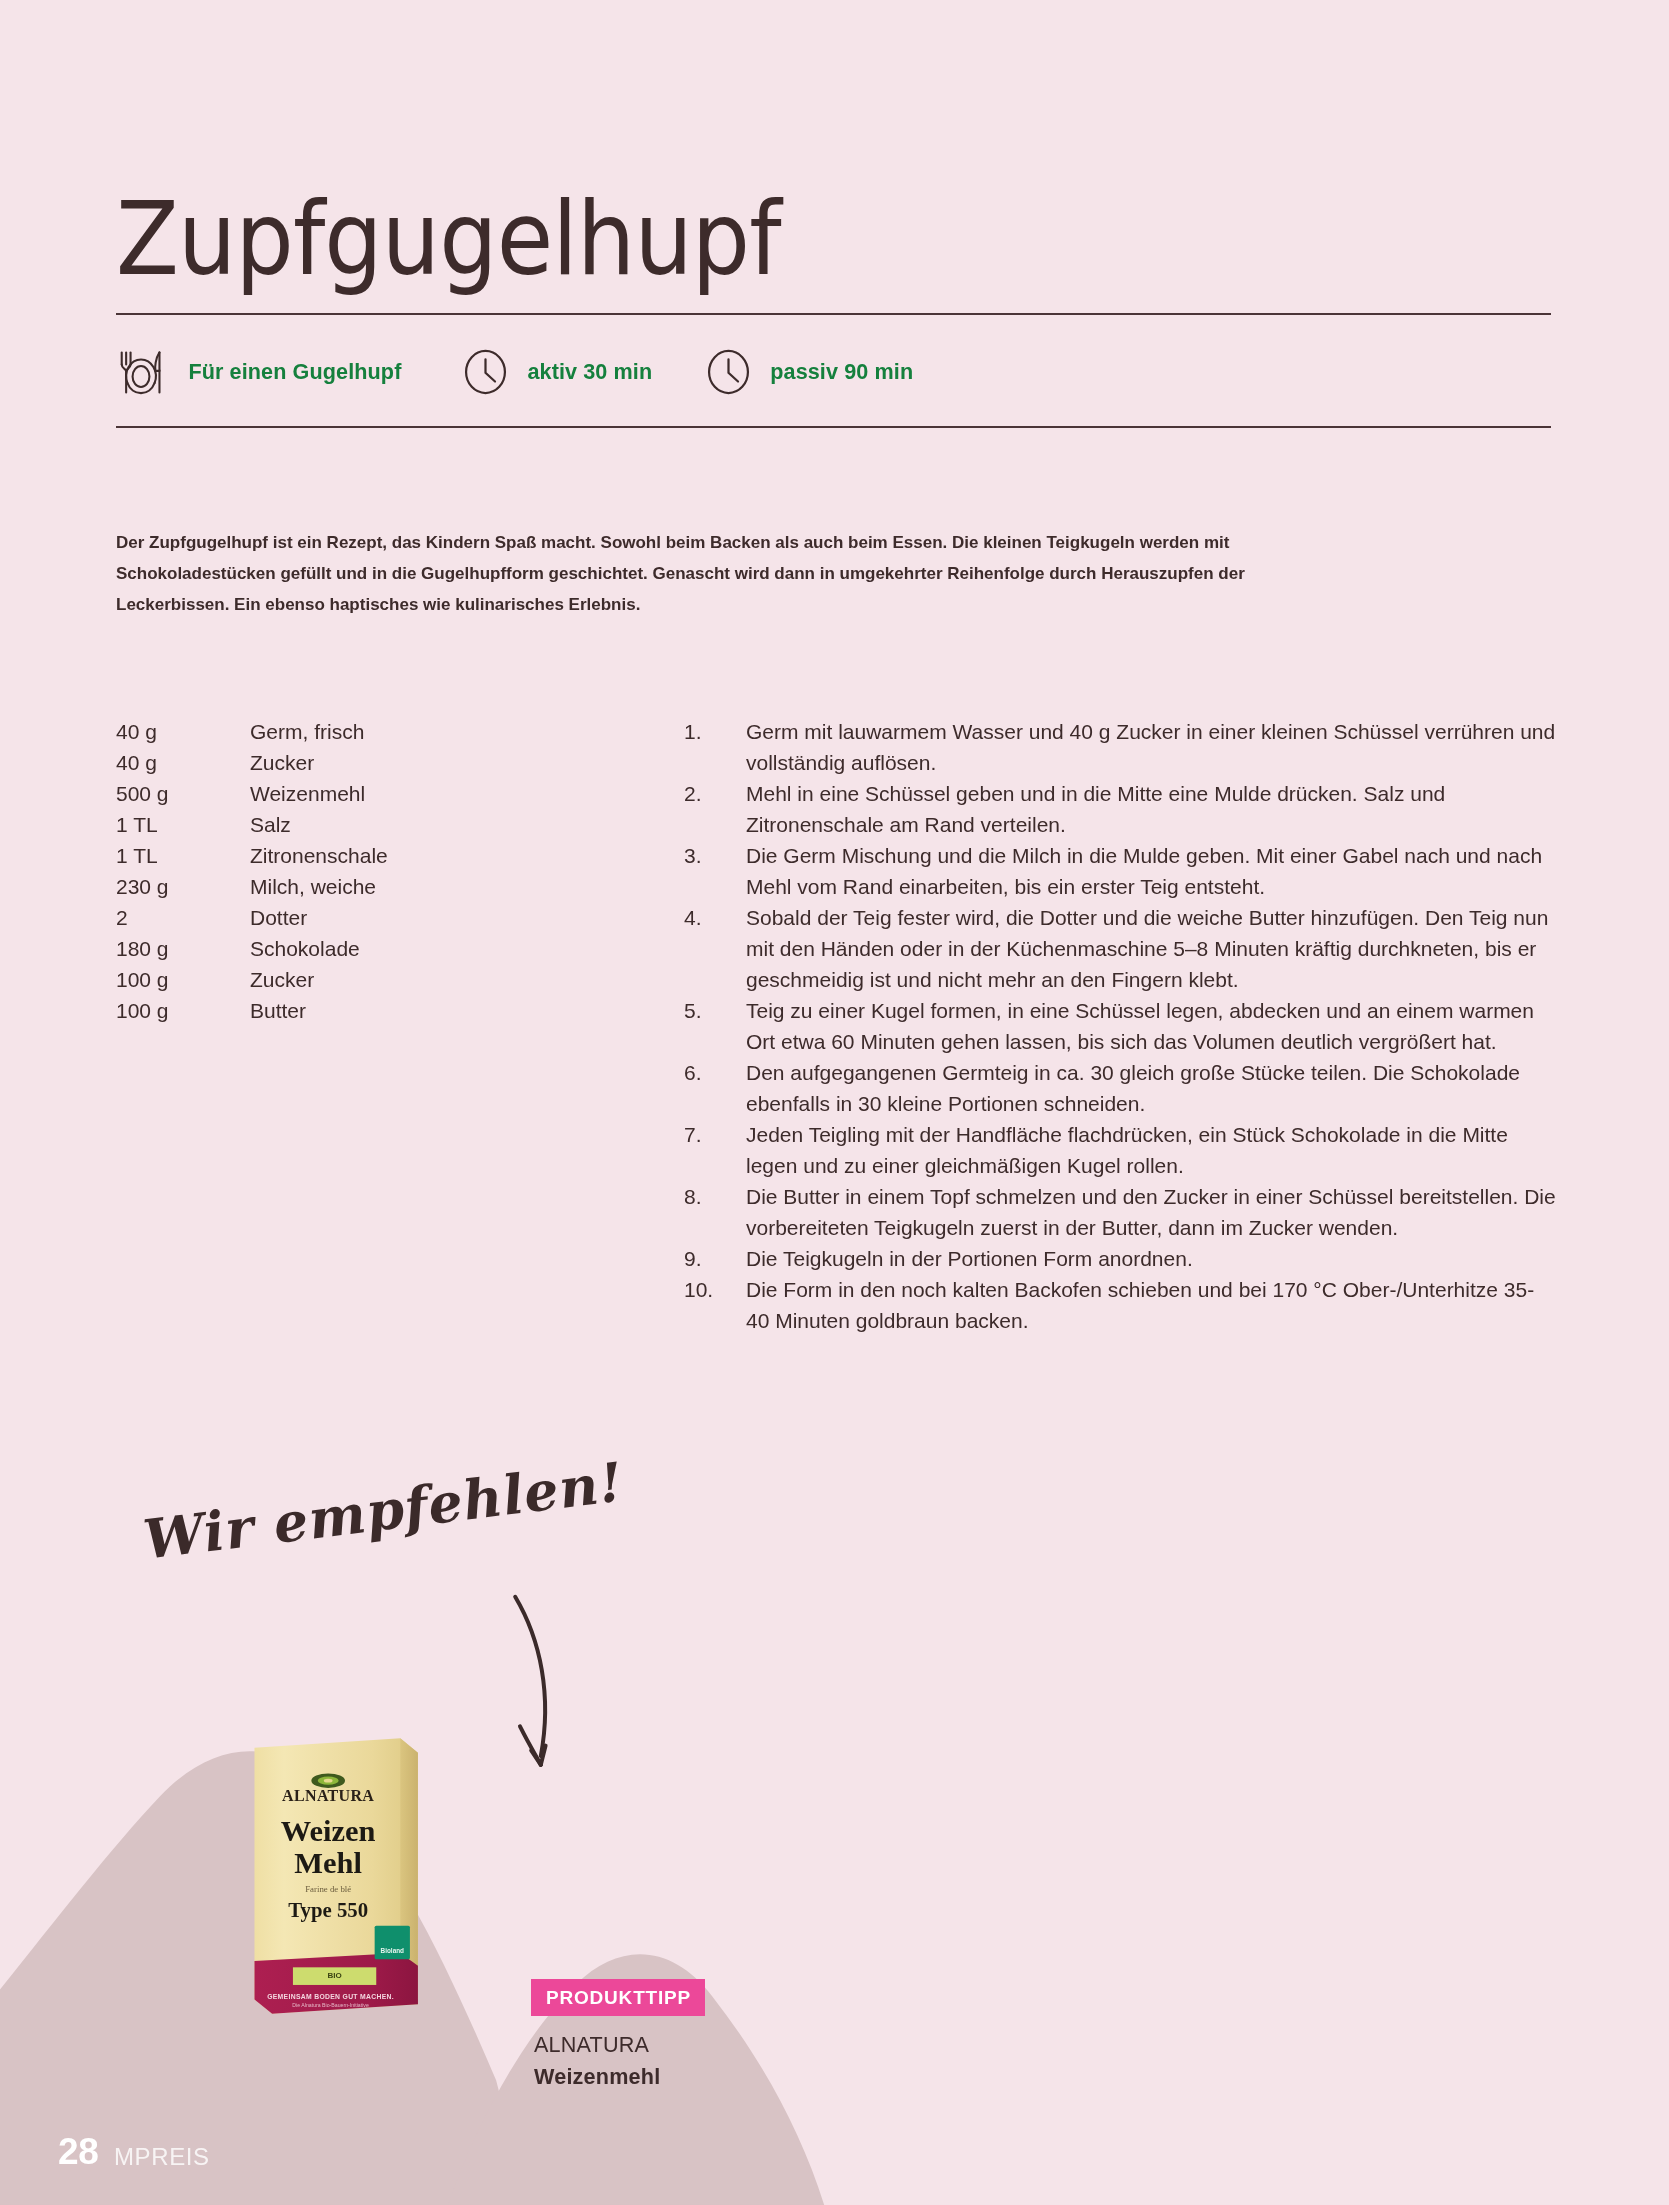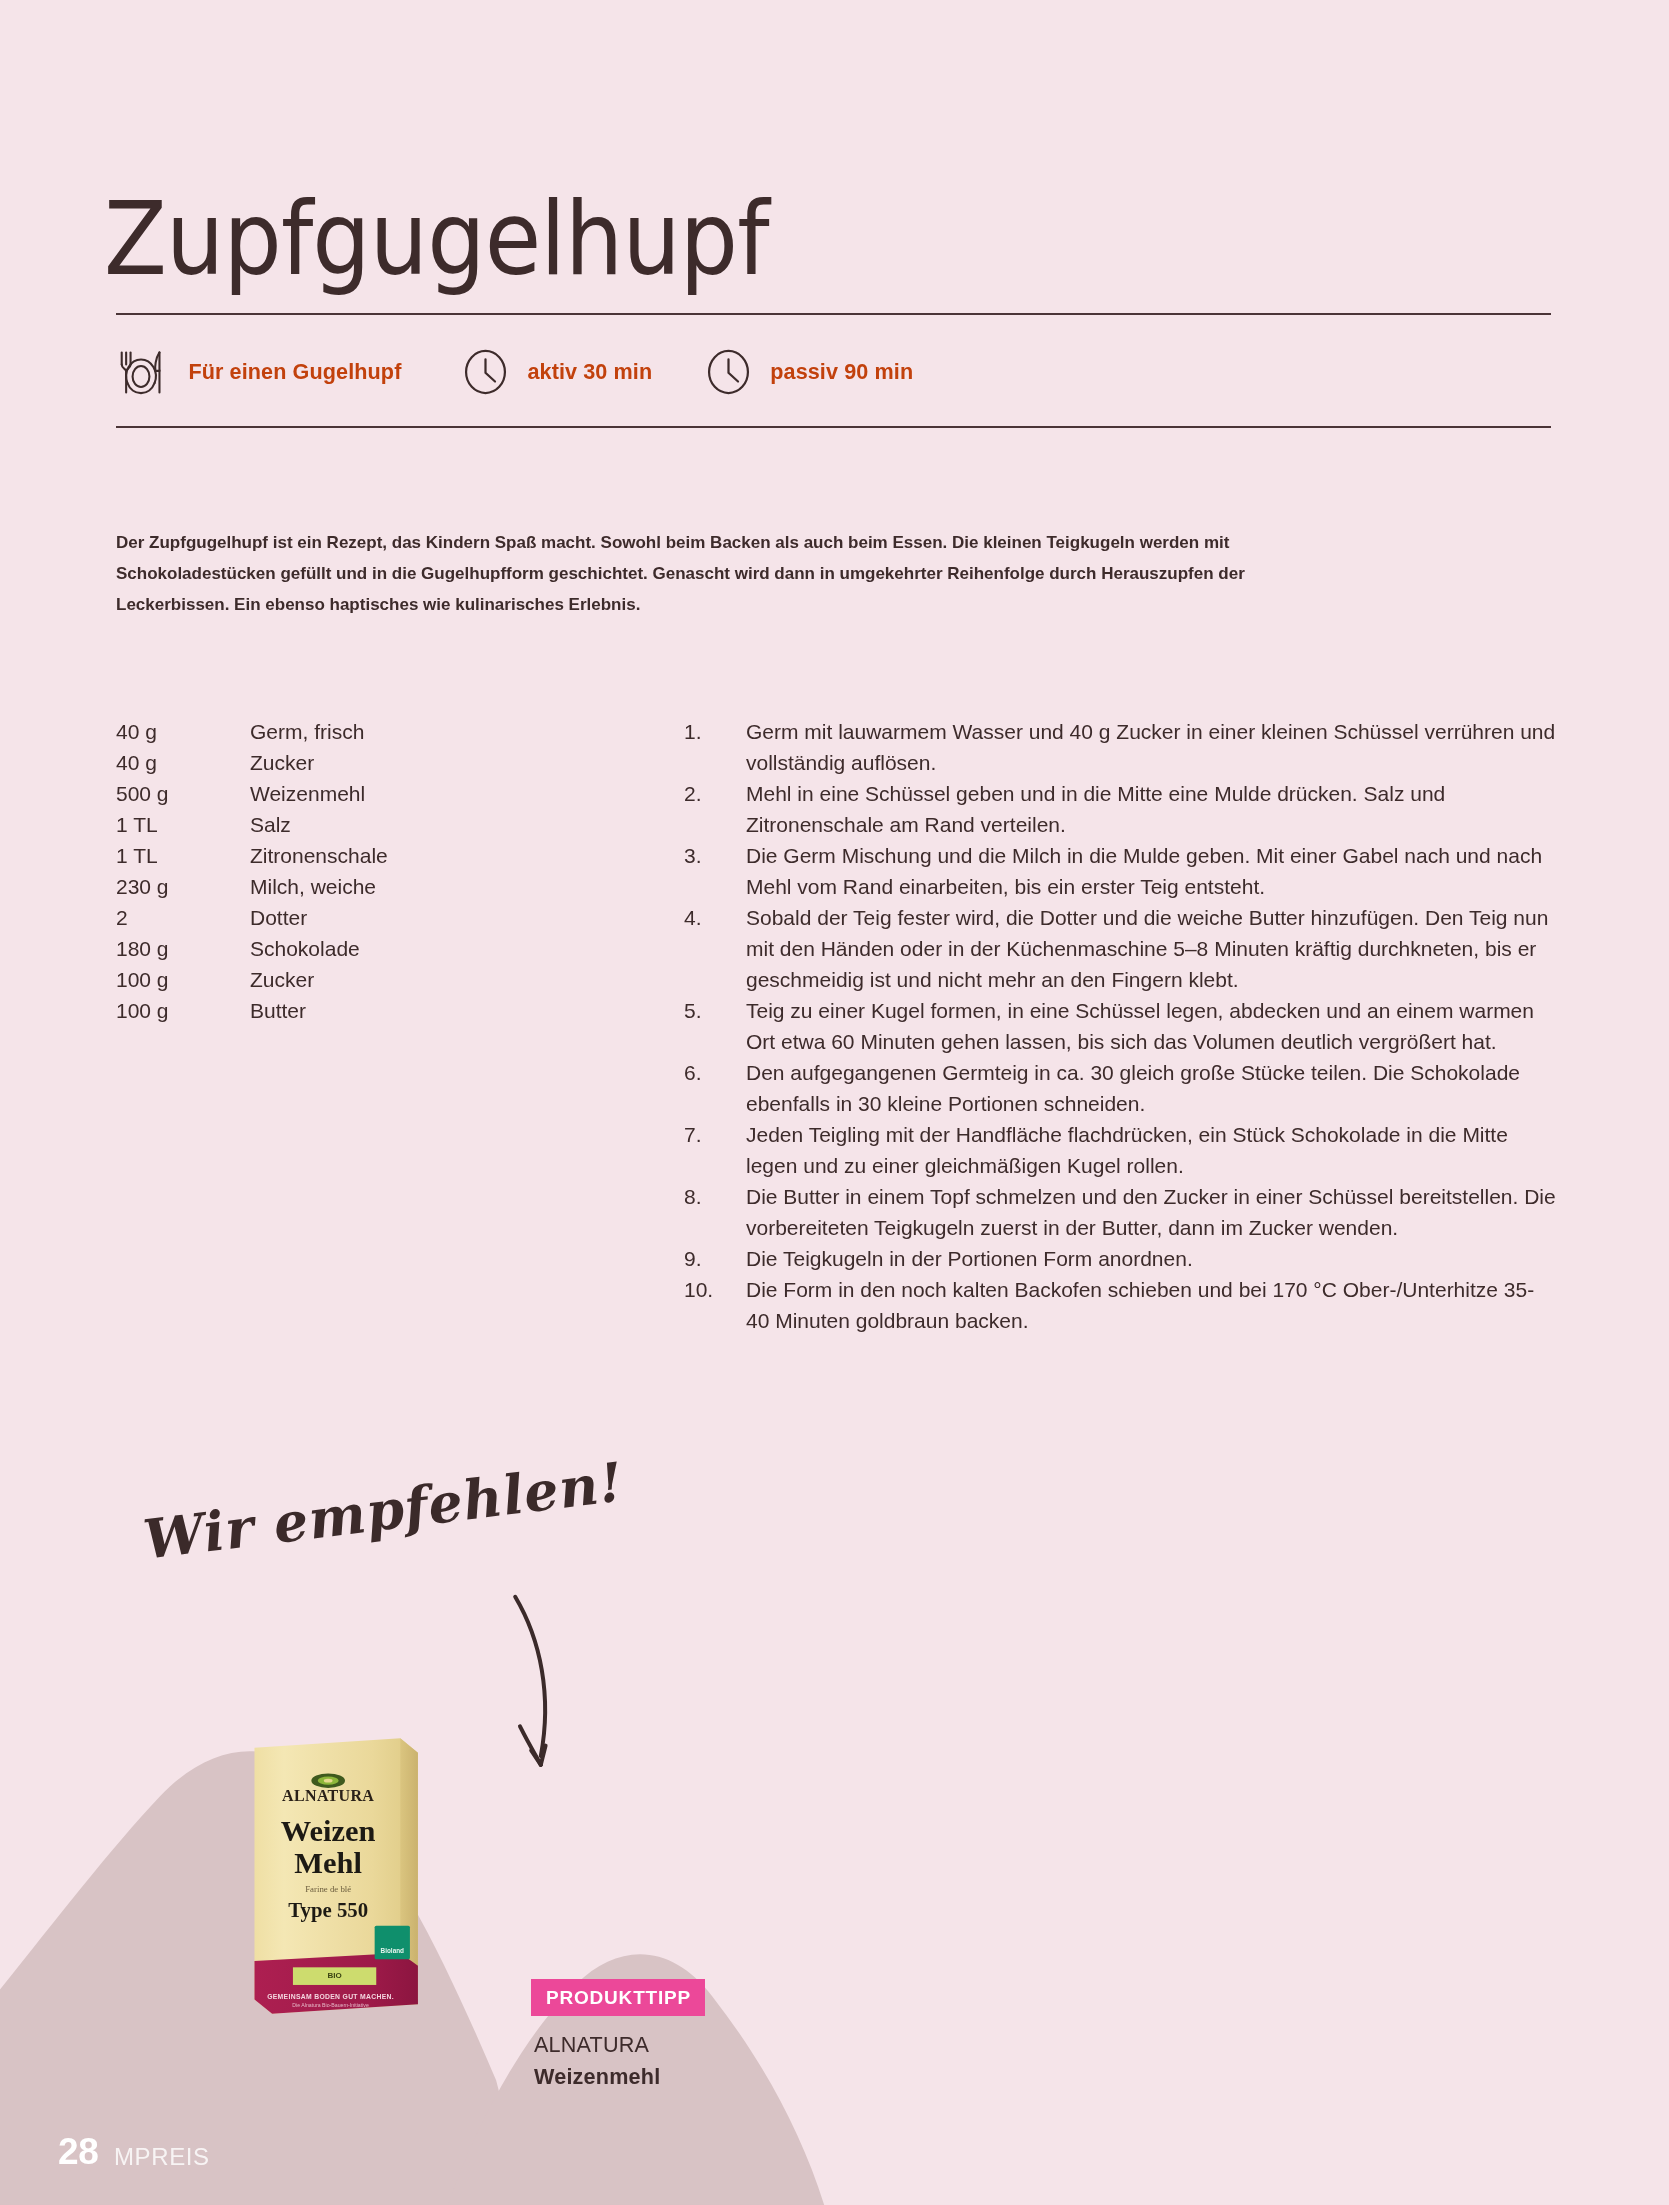--- a/index.html
+++ b/index.html
@@ -30,21 +30,21 @@
   
   .page {
     position: absolute;
     inset: 0;
     z-index: 2;
   }
 
   
   .recipe-title {
     position: absolute;
-    left: 104px;
+    left: 116px;
     top: 120px;
     font-size: 102px;
     line-height: 1.0;
     font-weight: 500;
     letter-spacing: -0.8px;
     color: #3d2b2b;
     font-family: "DejaVu Sans", sans-serif;
     font-stretch: condensed;
   }
 
@@ -73,21 +73,21 @@
     display: flex;
     align-items: center;
   }
   .meta-icon {
     display: block;
     flex: 0 0 auto;
   }
   .meta-label {
     font-size: 21.6px;
     font-weight: 700;
-    color: #c2410c;
+    color: #15803d;
     white-space: nowrap;
     letter-spacing: 0.1px;
   }
   .meta-servings .meta-label { margin-left: 22.4px; }
   .meta-time .meta-label { margin-left: 19px; }
   .meta-time { margin-left: 62px; }
   .meta-time-2 { margin-left: 54px; }
 
   
   .intro {

